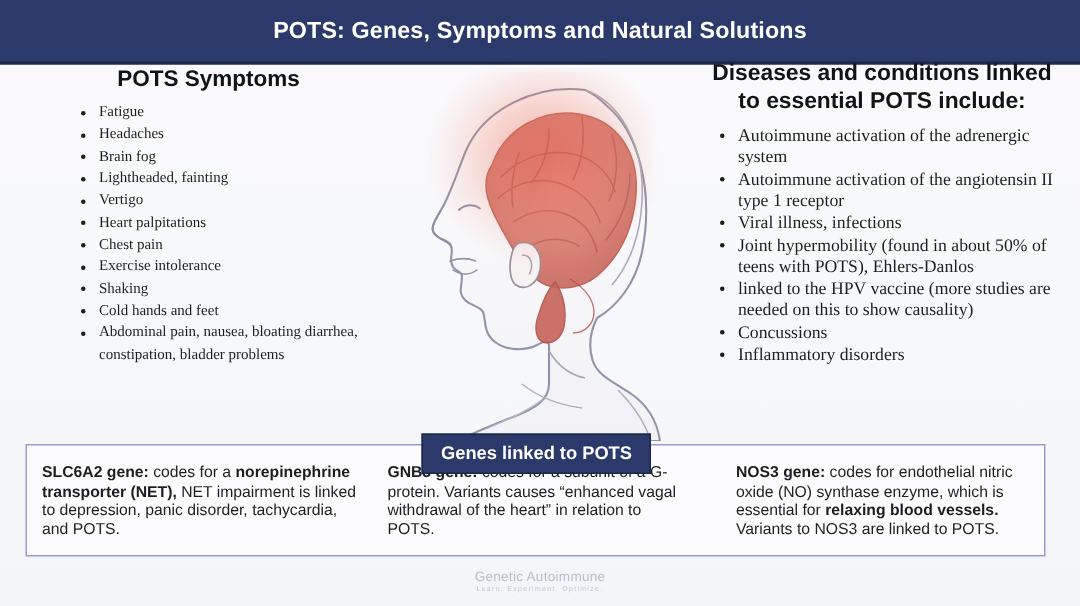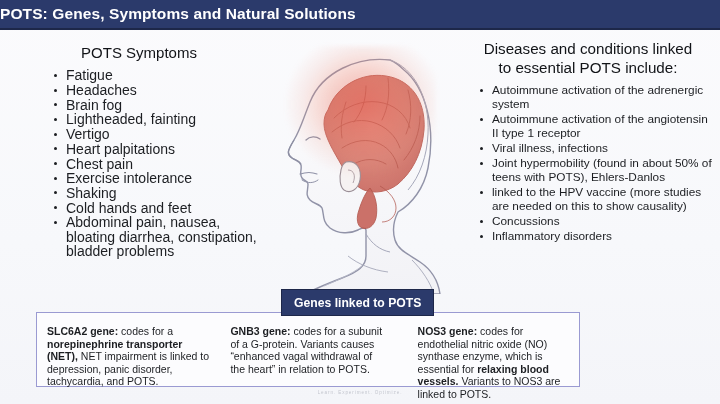--- a/index.html
+++ b/index.html
@@ -11,42 +11,42 @@
   }
   #infographic {
     position: relative;
     width: 720px; height: 404px;
     background: linear-gradient(180deg, #fbfbfd 0%, #f7f8fb 60%, #f4f5f9 100%);
   }
 
   
   .header {
     position: absolute; left: 0; top: 0;
-    width: 720px; height: 30px;
+    width: 720px; height: 43px;
     background: #2b3a6b;
-    display: flex; align-items: center; 
+    display: flex; align-items: center; justify-content: center;
     border-bottom: 2px solid #1d2749;
   }
   .header-title {
     color: #ffffff;
     font-size: 15.5px;
     font-weight: bold;
     letter-spacing: .1px;
     text-align: center;
   }
 
   
   .col-left {
     position: absolute; left: 14px; top: 44px; width: 250px;
   }
   .col-right {
     position: absolute; left: 460px; top: 40px; width: 256px;
   }
   .col-heading {
-    font-size: 15px; font-weight: normal; color: #111317;
+    font-size: 15px; font-weight: bold; color: #111317;
     text-align: center; line-height: 1.22; margin-bottom: 6px;
   }
   .col-right .col-heading { font-size: 15.2px; }
 
   ul.bullets {
     list-style: none;
     margin: 0; padding: 0;
   }
   ul.bullets li {
     position: relative;
@@ -58,22 +58,22 @@
   }
   ul.bullets li::before {
     content: "";
     position: absolute;
     left: 4px; top: 5.5px;
     width: 3px; height: 3px;
     border-radius: 50%;
     background: #1c1e22;
   }
   .col-left ul.bullets { margin-left: 36px; }
-  .col-left ul.bullets li { font-size: 14px; line-height: 14.2px; }
-  .col-right ul.bullets { margin-left: 16px; }
+  .col-left ul.bullets li { font-size: 10px; line-height: 14.2px; font-family: Liberation Serif, serif; }
+  .col-right ul.bullets { margin-left: 16px; font-family: Liberation Serif, serif; }
   .col-right ul.bullets li { font-size: 11.8px; line-height: 14.3px; }
 
   
   .illustration {
     position: absolute;
     left: 262px; top: 44px;
     width: 196px; height: 250px;
   }
   .glow {
     position: absolute;
@@ -100,27 +100,26 @@
   .genes-banner-label {
     color: #ffffff;
     font-size: 12.2px;
     font-weight: bold;
     white-space: nowrap;
   }
 
   
   .genes-box {
     position: absolute;
-    left: 17px; top: 312px;
-    width: 544px; height: 75px;
+    left: 17px; top: 296px;
+    width: 680px; height: 75px;
     border: 1.4px solid #9a9ad2;
     background: #fcfcfe;
     display: flex;
     z-index: 1;
-    margin-left: 19px;
   }
   .gene-cell {
     padding: 12px 8px 4px 10px;
     font-size: 10.5px;
     line-height: 12.6px;
     color: #1c1e22;
   }
   .gene-cell.c1 { width: 231px; }
   .gene-cell.c2 { width: 225px; padding-left: 12px; }
   .gene-cell.c3 { width: 230px; padding-left: 22px; }

